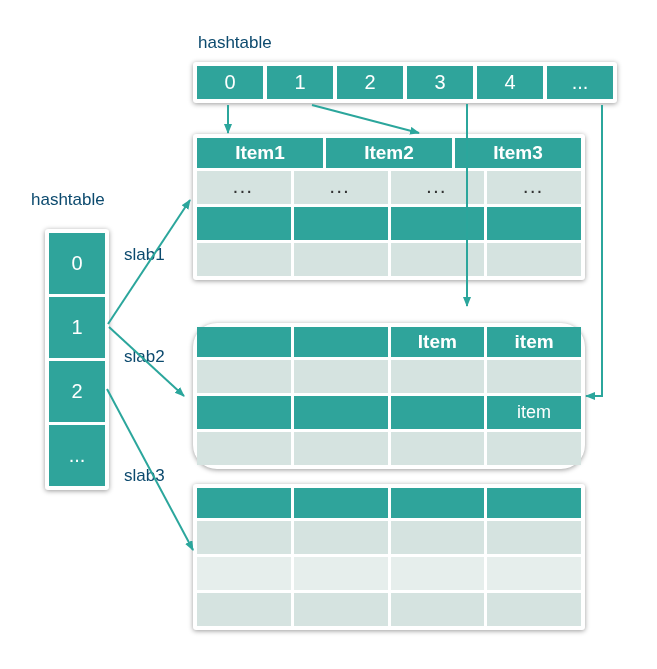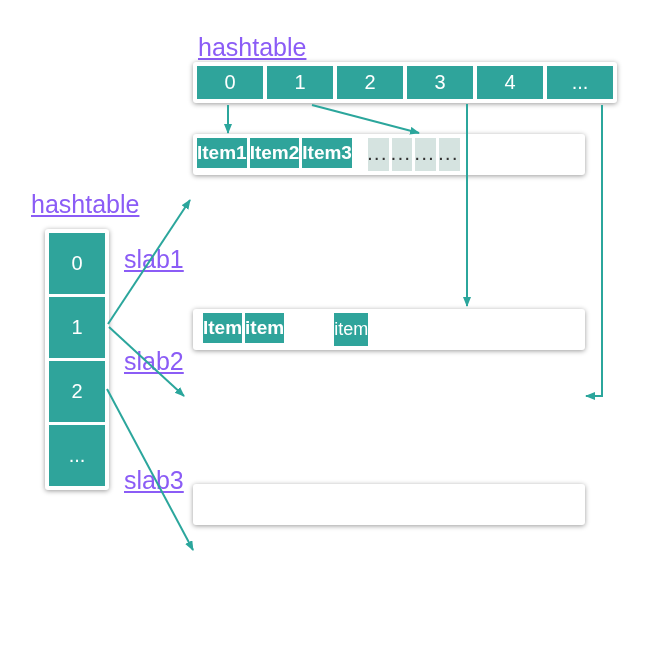--- a/index.html
+++ b/index.html
@@ -1,20 +1,20 @@
 <!DOCTYPE html>
 <html><head>
 <meta charset="utf-8">
 <style>
   html,body{margin:0;padding:0;background:#ffffff;}
   .canvas{
     position:relative;width:657px;height:669px;background:#ffffff;overflow:hidden;
     font-family:"Liberation Sans","DejaVu Sans",sans-serif;color:#1b1b1b;
   }
-  .lbl{position:absolute;font-size:25px;color:#8b5cf6;white-space:nowrap;text-decoration:underline;}
+  .lbl{position:absolute;font-size:17px;color:#0c4a6e;white-space:nowrap;}
   .lbl-hashtable{left:198px;top:33px;}
   .lbl-slabclass{left:31px;top:190px;}
   .lbl-slab1{left:124px;top:245px;}
   .lbl-slab2{left:124px;top:347px;}
   .lbl-slab3{left:124px;top:466px;}
 
   
   .hash-bar{
     position:absolute;left:193px;top:62px;width:424px;box-sizing:border-box;
     background:#ffffff;border-radius:3px;padding:4px;display:flex;gap:4px;
@@ -35,25 +35,25 @@
   .class-col .cell{
     height:61px;background:#2fa49b;color:#ffffff;
     display:flex;align-items:center;justify-content:center;
     font-size:20px;font-weight:500;
   }
 
   
   .slab{
     position:absolute;left:193px;width:392px;box-sizing:border-box;
     background:#ffffff;border-radius:3px;padding:4px;
-    display:flex;flex-direction:row;gap:16px;
+    display:flex;flex-direction:column;gap:3px;
     box-shadow:0 1px 5px rgba(0,0,0,.40);
   }
   .slab-1{top:134px;}
-  .slab-2{top:309px;}
+  .slab-2{top:323px;border-radius:24px;}
   .slab-3{top:484px;}
   .srow{display:flex;gap:3px;}
   .srow>div{flex:1;display:flex;align-items:center;justify-content:center;height:33px;}
   .srow.head>div{height:30px;}
   .c-teal{background:#2fa49b;color:#ffffff;}
   .c-light{background:#d5e3e0;color:#3a3a3a;}
   .c-lighter{background:#e6eeec;color:#3a3a3a;}
   .t-head{font-size:19px;font-weight:700;}
   .t-item{font-size:18px;font-weight:400;}
   .t-dots{font-size:14px;font-weight:700;letter-spacing:3px;color:#333333;}

